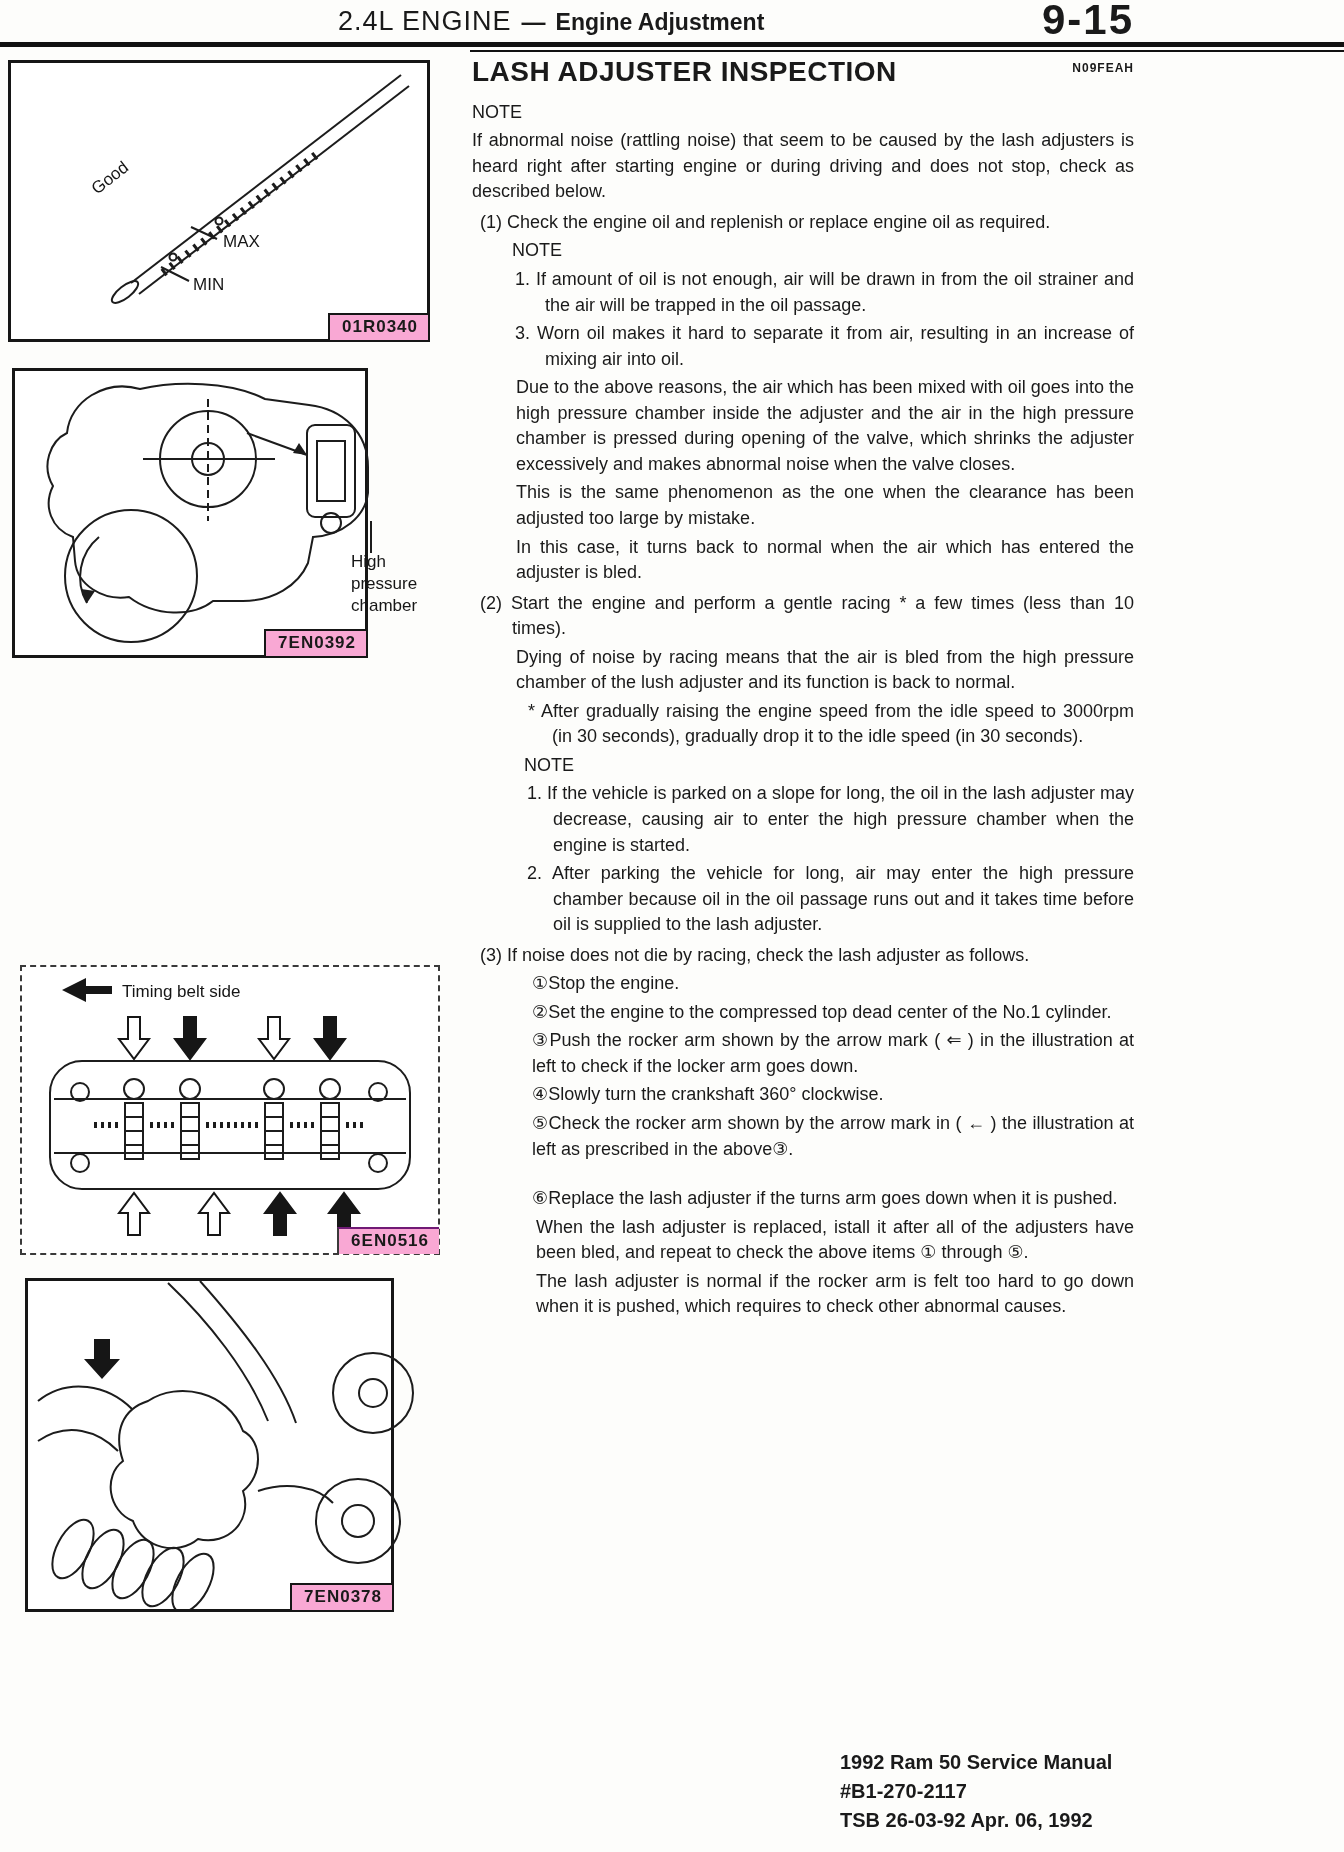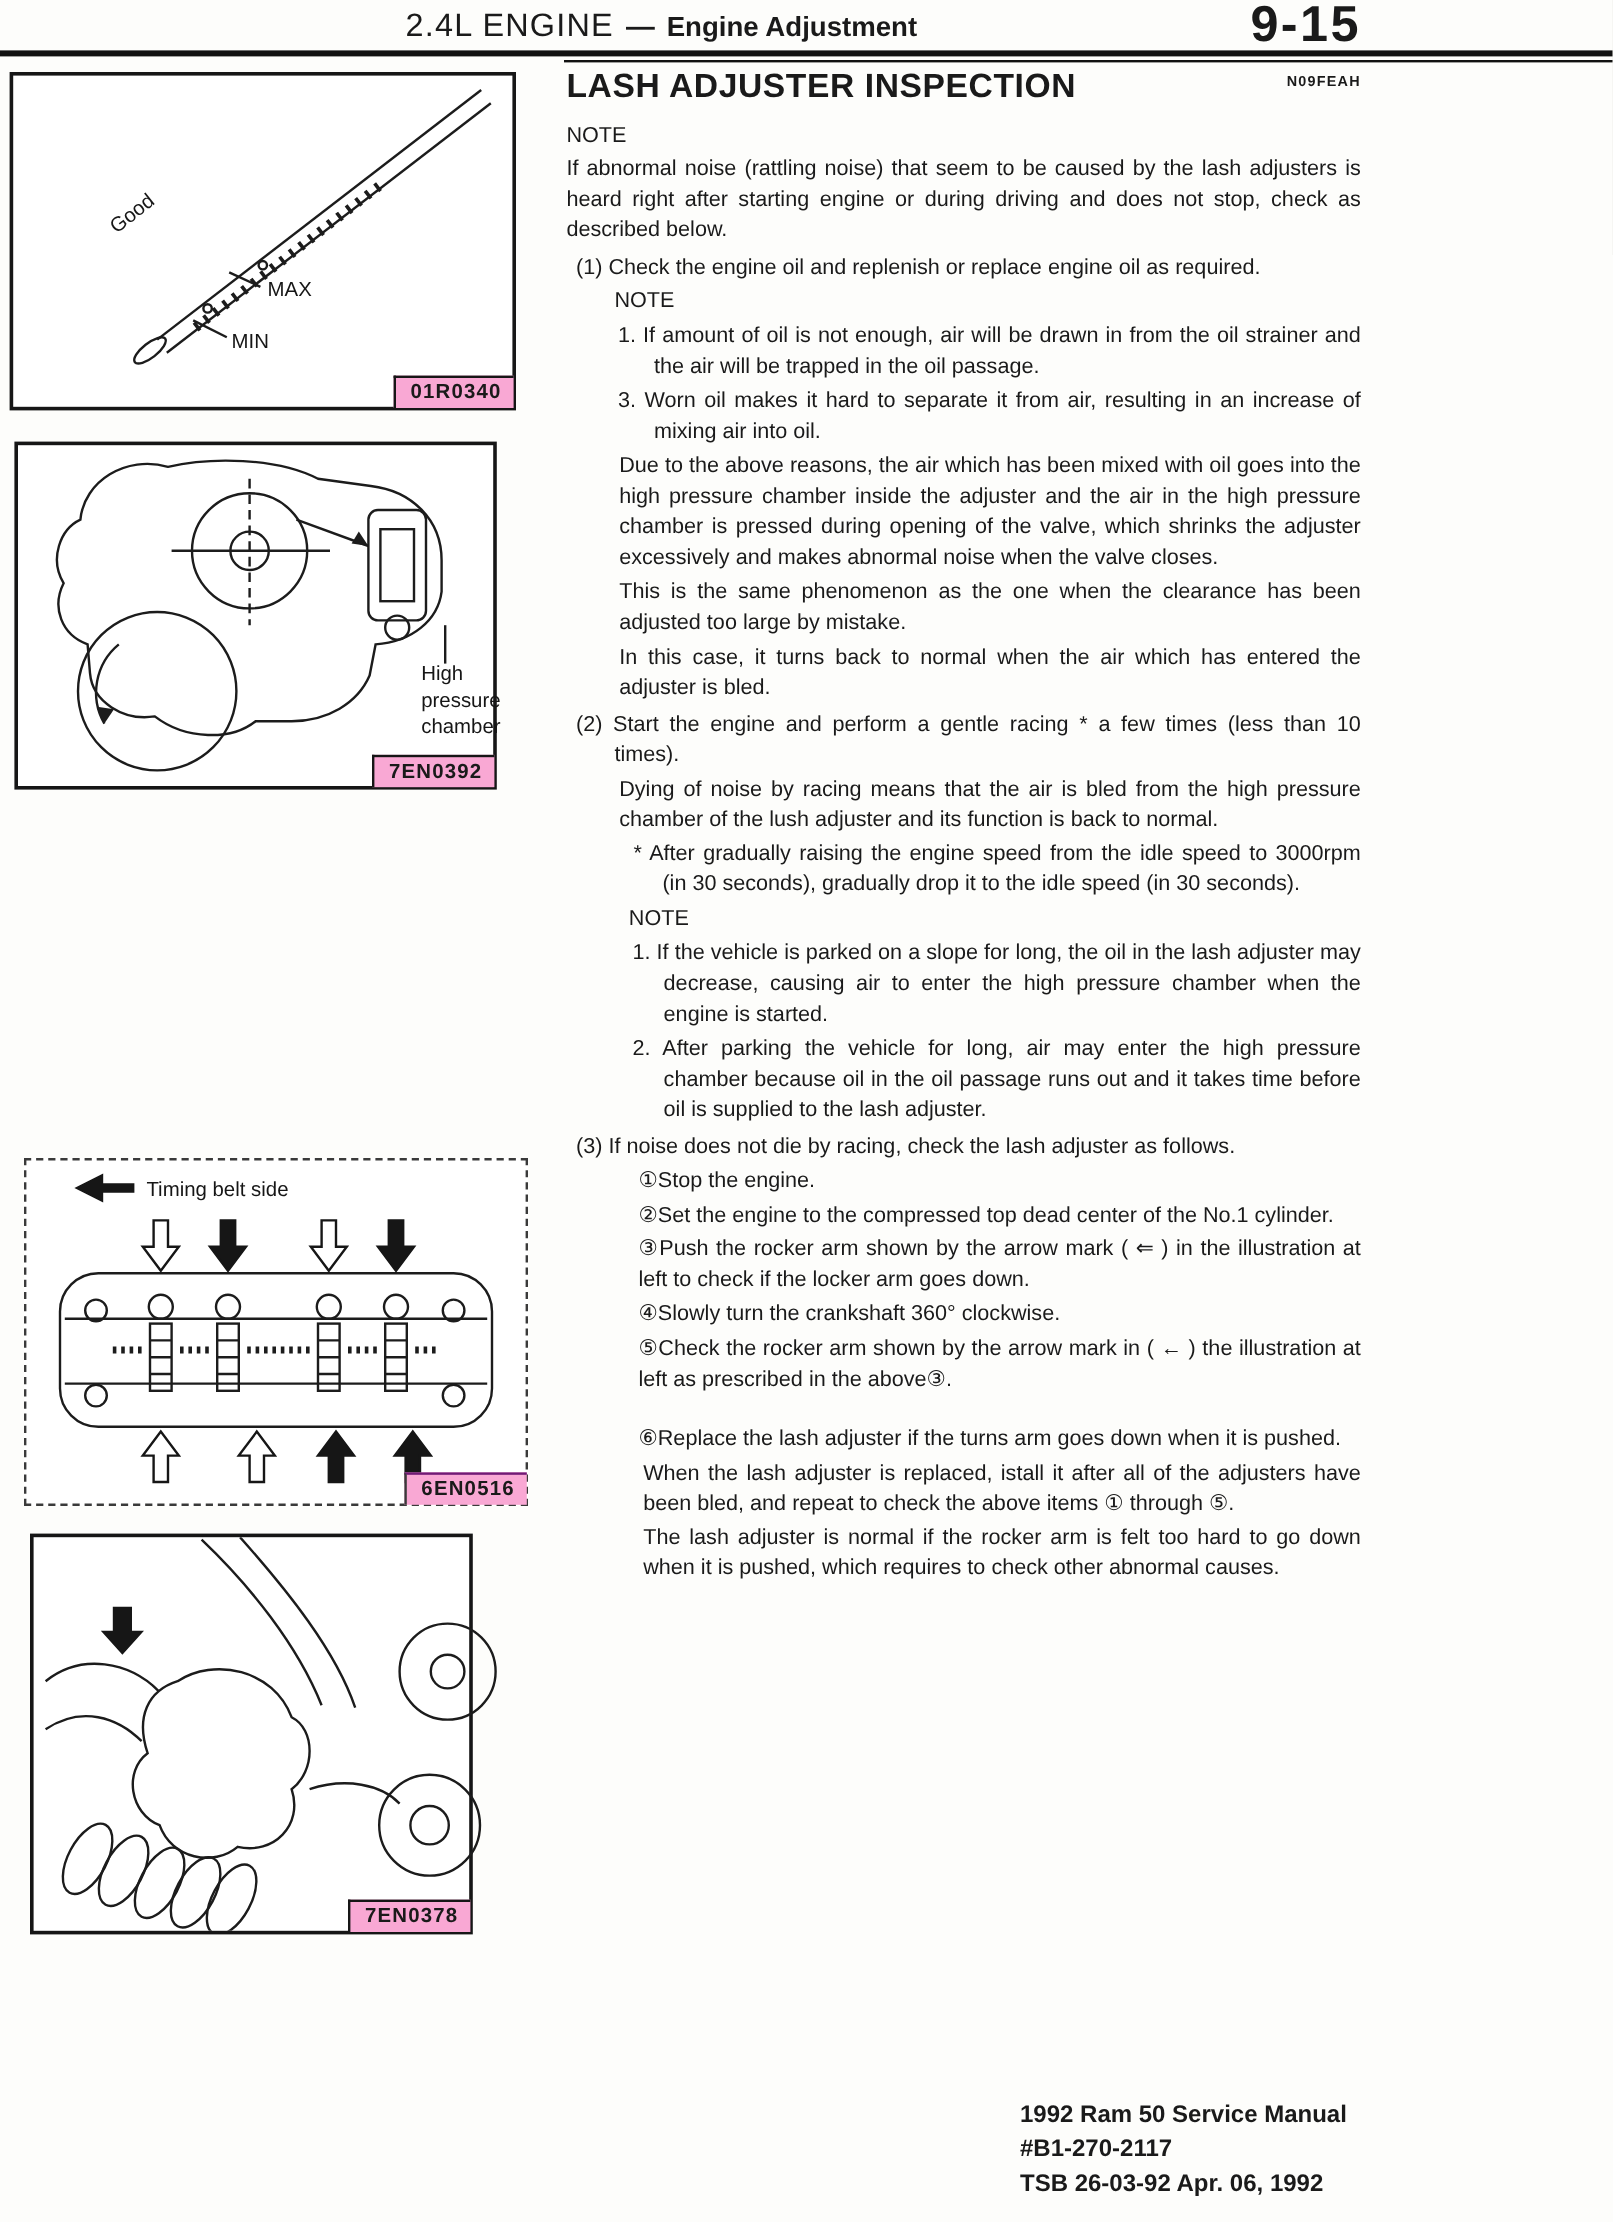--- a/index.html
+++ b/index.html
@@ -38,21 +38,21 @@
   .ind40{padding-left:40px;}
   .item2{padding-left:73px;text-indent:-30px;}
   .ind44{padding-left:44px;}
   .star{padding-left:80px;text-indent:-24px;}
   .ind52{padding-left:52px;}
   .item2b{padding-left:81px;text-indent:-26px;}
   .circ{padding-left:60px;}
   .ind64{padding-left:64px;}
   .gap{margin-top:24px;}
   
-  .footer{position:absolute;left:840px;top:1748px;font-size:20px;font-weight:bold;line-height:1.45;margin-left:10px;}
+  .footer{position:absolute;left:840px;top:1748px;font-size:20px;font-weight:bold;line-height:1.45;}
   .footer div{white-space:nowrap;}
   
   .line-art{stroke:#1c1c1c;fill:none;stroke-width:2;}
   .svg-label{font-family:"Liberation Sans","DejaVu Sans",sans-serif;font-size:17px;fill:#161616;stroke:none;}
 </style>
 </head>
 <body>
 
 <div class="page">
 
@@ -75,21 +75,21 @@
         <line x1="206" y1="176" x2="180" y2="164"></line>
         <line x1="178" y1="218" x2="150" y2="204"></line>
       </g>
       <text class="svg-label" x="86" y="132" transform="rotate(-38 86 132)">Good</text>
       <text class="svg-label" x="212" y="184">MAX</text>
       <text class="svg-label" x="182" y="227">MIN</text>
     </svg>
     <span class="fig-code">01R0340</span>
   </div>
 
-  <div class="fig" style="left:12px;top:368px;width:402px;height:290px;">
+  <div class="fig" style="left:12px;top:368px;width:356px;height:290px;">
     <svg width="414" height="284" viewBox="0 0 414 284">
       <g class="line-art">
         <path d="M125,18 C90,8 55,30 52,62 C35,70 26,95 38,115 C28,135 36,158 58,166 L60,190 C62,214 88,230 114,226 C140,246 178,246 198,230 L228,230 C258,230 283,215 293,192 L298,166 C328,164 350,146 353,122 L353,96 C353,62 328,38 294,34 L250,28 C215,10 160,10 125,18 Z"></path>
         <circle cx="193" cy="88" r="48"></circle>
         <circle cx="193" cy="88" r="16"></circle>
         <line x1="128" y1="88" x2="260" y2="88"></line>
         <line x1="193" y1="28" x2="193" y2="150" stroke-dasharray="8 5"></line>
         <line x1="232" y1="62" x2="292" y2="84"></line>
         <polygon points="292,84 278,82 284,72" fill="#1c1c1c" stroke="none"></polygon>
         <rect x="292" y="54" width="48" height="92" rx="8"></rect>

